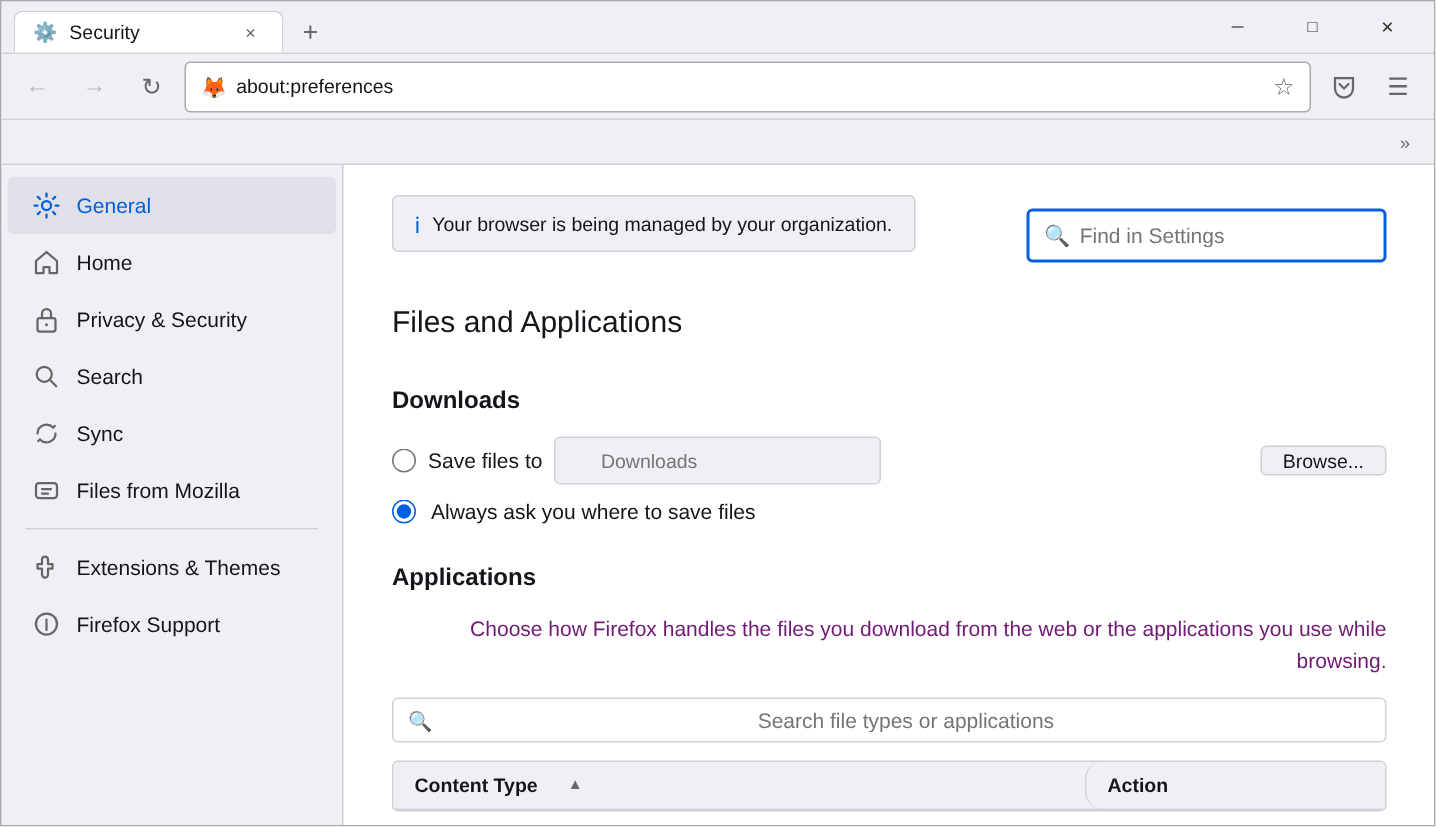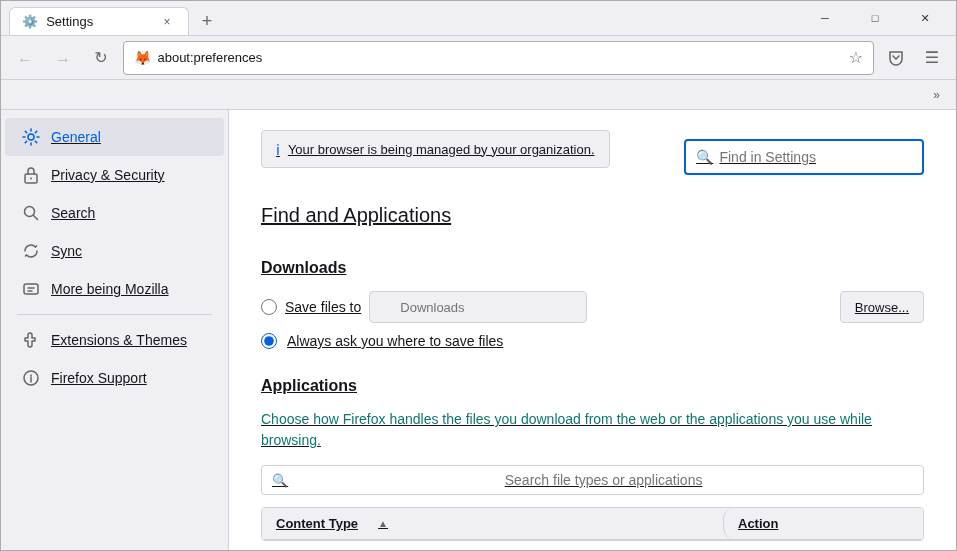--- a/index.html
+++ b/index.html
@@ -28,21 +28,21 @@
     .address-text { flex: 1; font-size: 13px; color: #15141a; }
     .bookmark-btn { color: #666; font-size: 16px; cursor: pointer; }
     .toolbar-right { display: flex; gap: 4px; }
     .toolbar-icon-btn { width: 32px; height: 32px; border-radius: 50%; display: flex; align-items: center; justify-content: center; cursor: pointer; color: #666; font-size: 16px; }
 
     
     .ext-toolbar { background: #f0f0f4; height: 30px; display: flex; align-items: center; justify-content: flex-end; padding: 0 8px; border-bottom: 1px solid #d0d0d8; flex-shrink: 0; }
     .ext-chevron { font-size: 12px; color: #666; cursor: pointer; padding: 4px 8px; }
 
     
-    .content-area { display: flex; flex: 1; overflow: hidden; text-decoration: underline; }
+    .content-area { display: flex; flex: 1; overflow: hidden; }
 
     
     .sidebar { width: 228px; background: #f0f0f4; border-right: 1px solid #d0d0d8; overflow-y: auto; flex-shrink: 0; padding: 8px 0; }
     .sidebar-item { display: flex; align-items: center; gap: 10px; padding: 9px 16px; cursor: pointer; border-radius: 4px; margin: 0 4px; color: #15141a; font-size: 14px; }
     .sidebar-item.active { background: #e0e0e8; color: #0060df; }
     .sidebar-item.active .sidebar-label { color: #0060df; font-weight: 500; }
     .sidebar-icon { width: 20px; height: 20px; display: flex; align-items: center; justify-content: center; font-size: 16px; flex-shrink: 0; }
     .sidebar-item.active .sidebar-icon { color: #0060df; }
     .sidebar-divider { height: 1px; background: #d0d0d8; margin: 6px 16px; }
 
@@ -66,25 +66,25 @@
 
     
     .downloads-section { margin-bottom: 28px; margin-top: 32px; }
     .radio-row { display: flex; align-items: center; gap: 10px; margin-bottom: 10px; }
     .radio-input { width: 16px; height: 16px; accent-color: #0060df; cursor: pointer; }
     .radio-label { font-size: 14px; color: #15141a; }
     .download-path-row { display: flex; align-items: center; gap: 8px; margin-bottom: 10px; }
     .download-path-input { flex: 1; height: 32px; border: 1px solid #d0d0d8; border-radius: 4px; padding: 0 10px 0 30px; font-size: 13px; color: #666; background: #f0f0f4; position: relative; }
     .download-path-wrap { position: relative; flex: 1; }
     .download-path-wrap .dl-icon { position: absolute; left: 8px; top: 50%; transform: translateY(-50%); color: #666; font-size: 13px; }
-    .browse-btn { height: 32px; padding: 0 14px; background: #f0f0f4; border: 1px solid #d0d0d8; border-radius: 4px; font-size: 13px; cursor: pointer; color: #15141a; }
+    .browse-btn { height: 20px; padding: 0 14px; background: #f0f0f4; border: 1px solid #d0d0d8; border-radius: 4px; font-size: 13px; cursor: pointer; color: #15141a; }
 
     
     .applications-section { }
-    .app-description { font-size: 14px; color: #0f766e; margin-bottom: 14px; line-height: 1.5; }
+    .app-description { font-size: 14px; color: #701a75; margin-bottom: 14px; line-height: 1.5; text-align: right; }
     .search-applications-wrap { display: flex; align-items: center; background: #fff; border: 1px solid #d0d0d8; border-radius: 4px; padding: 6px 10px; gap: 6px; margin-bottom: 12px; }
     .search-app-icon { color: #666; font-size: 13px; }
     .search-app-input { border: none; outline: none; font-size: 14px; flex: 1; color: #666; background: transparent; text-align: center; }
     .app-table { width: 100%; border: 1px solid #d0d0d8; border-radius: 4px; overflow: hidden; }
     .app-table-header { display: flex; background: #f0f0f4; border-bottom: 1px solid #d0d0d8; }
     .app-table-col { padding: 8px 14px; font-size: 13px; font-weight: 600; color: #15141a; display: flex; align-items: center; gap: 20px; }
     .app-table-col.content-type { flex: 1; }
     .app-table-col.action { width: 200px; border-left: 1px solid #d0d0d8; border-radius: 11px; }
     .sort-icon { font-size: 10px; color: #666; }
 
@@ -99,21 +99,21 @@
   </style>
 </head>
 <body>
 
 <div class="window">
 
   <div class="title-bar">
     <div class="tab-bar">
       <div class="tab">
         <span class="tab-icon">⚙️</span>
-        <span class="tab-title">Settings</span>
+        <span class="tab-title">Security</span>
         <span class="tab-close">×</span>
       </div>
       <div class="new-tab-btn">+</div>
     </div>
     <div class="window-controls">
       <div class="win-btn">─</div>
       <div class="win-btn">□</div>
       <div class="win-btn close">✕</div>
     </div>
   </div>
@@ -150,20 +150,28 @@
           <svg width="18" height="18" viewBox="0 0 18 18" fill="none">
             <circle cx="9" cy="9" r="3" stroke="#0060df" stroke-width="1.5"></circle>
             <path d="M9 1v2M9 15v2M1 9h2M15 9h2M3.22 3.22l1.41 1.41M13.37 13.37l1.41 1.41M3.22 14.78l1.41-1.41M13.37 4.63l1.41-1.41" stroke="#0060df" stroke-width="1.5" stroke-linecap="round"></path>
           </svg>
         </span>
         <span class="sidebar-label">General</span>
       </div>
       <div class="sidebar-item">
         <span class="sidebar-icon">
           <svg width="18" height="18" viewBox="0 0 18 18" fill="none">
+            <path d="M2 8l7-6 7 6v8H11v-4H7v4H2V8z" stroke="#666" stroke-width="1.5" stroke-linejoin="round" fill="none"></path>
+          </svg>
+        </span>
+        <span class="sidebar-label">Home</span>
+      </div>
+      <div class="sidebar-item">
+        <span class="sidebar-icon">
+          <svg width="18" height="18" viewBox="0 0 18 18" fill="none">
             <rect x="3" y="8" width="12" height="9" rx="1.5" stroke="#666" stroke-width="1.5" fill="none"></rect>
             <path d="M6 8V5a3 3 0 016 0v3" stroke="#666" stroke-width="1.5" stroke-linecap="round" fill="none"></path>
             <circle cx="9" cy="12.5" r="1" fill="#666"></circle>
           </svg>
         </span>
         <span class="sidebar-label">Privacy &amp; Security</span>
       </div>
       <div class="sidebar-item">
         <span class="sidebar-icon">
           <svg width="18" height="18" viewBox="0 0 18 18" fill="none">
@@ -184,21 +192,21 @@
         </span>
         <span class="sidebar-label">Sync</span>
       </div>
       <div class="sidebar-item">
         <span class="sidebar-icon">
           <svg width="18" height="18" viewBox="0 0 18 18" fill="none">
             <rect x="2" y="4" width="14" height="10" rx="2" stroke="#666" stroke-width="1.5" fill="none"></rect>
             <path d="M6 8h6M6 11h4" stroke="#666" stroke-width="1.5" stroke-linecap="round"></path>
           </svg>
         </span>
-        <span class="sidebar-label">More being Mozilla</span>
+        <span class="sidebar-label">Files from Mozilla</span>
       </div>
       <div class="sidebar-divider"></div>
       <div class="sidebar-item">
         <span class="sidebar-icon">
           <svg width="18" height="18" viewBox="0 0 18 18" fill="none">
             <path d="M3 7h3V4a2 2 0 114 0v3h3v3h-3v4a2 2 0 01-4 0v-4H3V7z" stroke="#666" stroke-width="1.5" stroke-linejoin="round" fill="none"></path>
           </svg>
         </span>
         <span class="sidebar-label">Extensions &amp; Themes</span>
       </div>
@@ -220,21 +228,21 @@
           <div class="managed-notice">
             <span class="managed-icon">ℹ</span>
             <span>Your browser is being managed by your organization.</span>
           </div>
           <div class="find-settings-wrap">
             <span class="find-icon">🔍</span>
             <input class="find-input" type="text" placeholder="Find in Settings" style="">
           </div>
         </div>
 
-        <h1 class="section-title">Find and Applications</h1>
+        <h1 class="section-title">Files and Applications</h1>
 
         <div class="downloads-section">
           <h2 class="subsection-title">Downloads</h2>
 
           <div class="radio-row download-path-row">
             <input type="radio" class="radio-input" name="download-pref" style="">
             <label class="radio-label">Save files to</label>
             <div class="download-path-wrap">
               <span class="dl-icon">⬇</span>
               <input type="text" class="download-path-input" placeholder="Downloads" style="">

